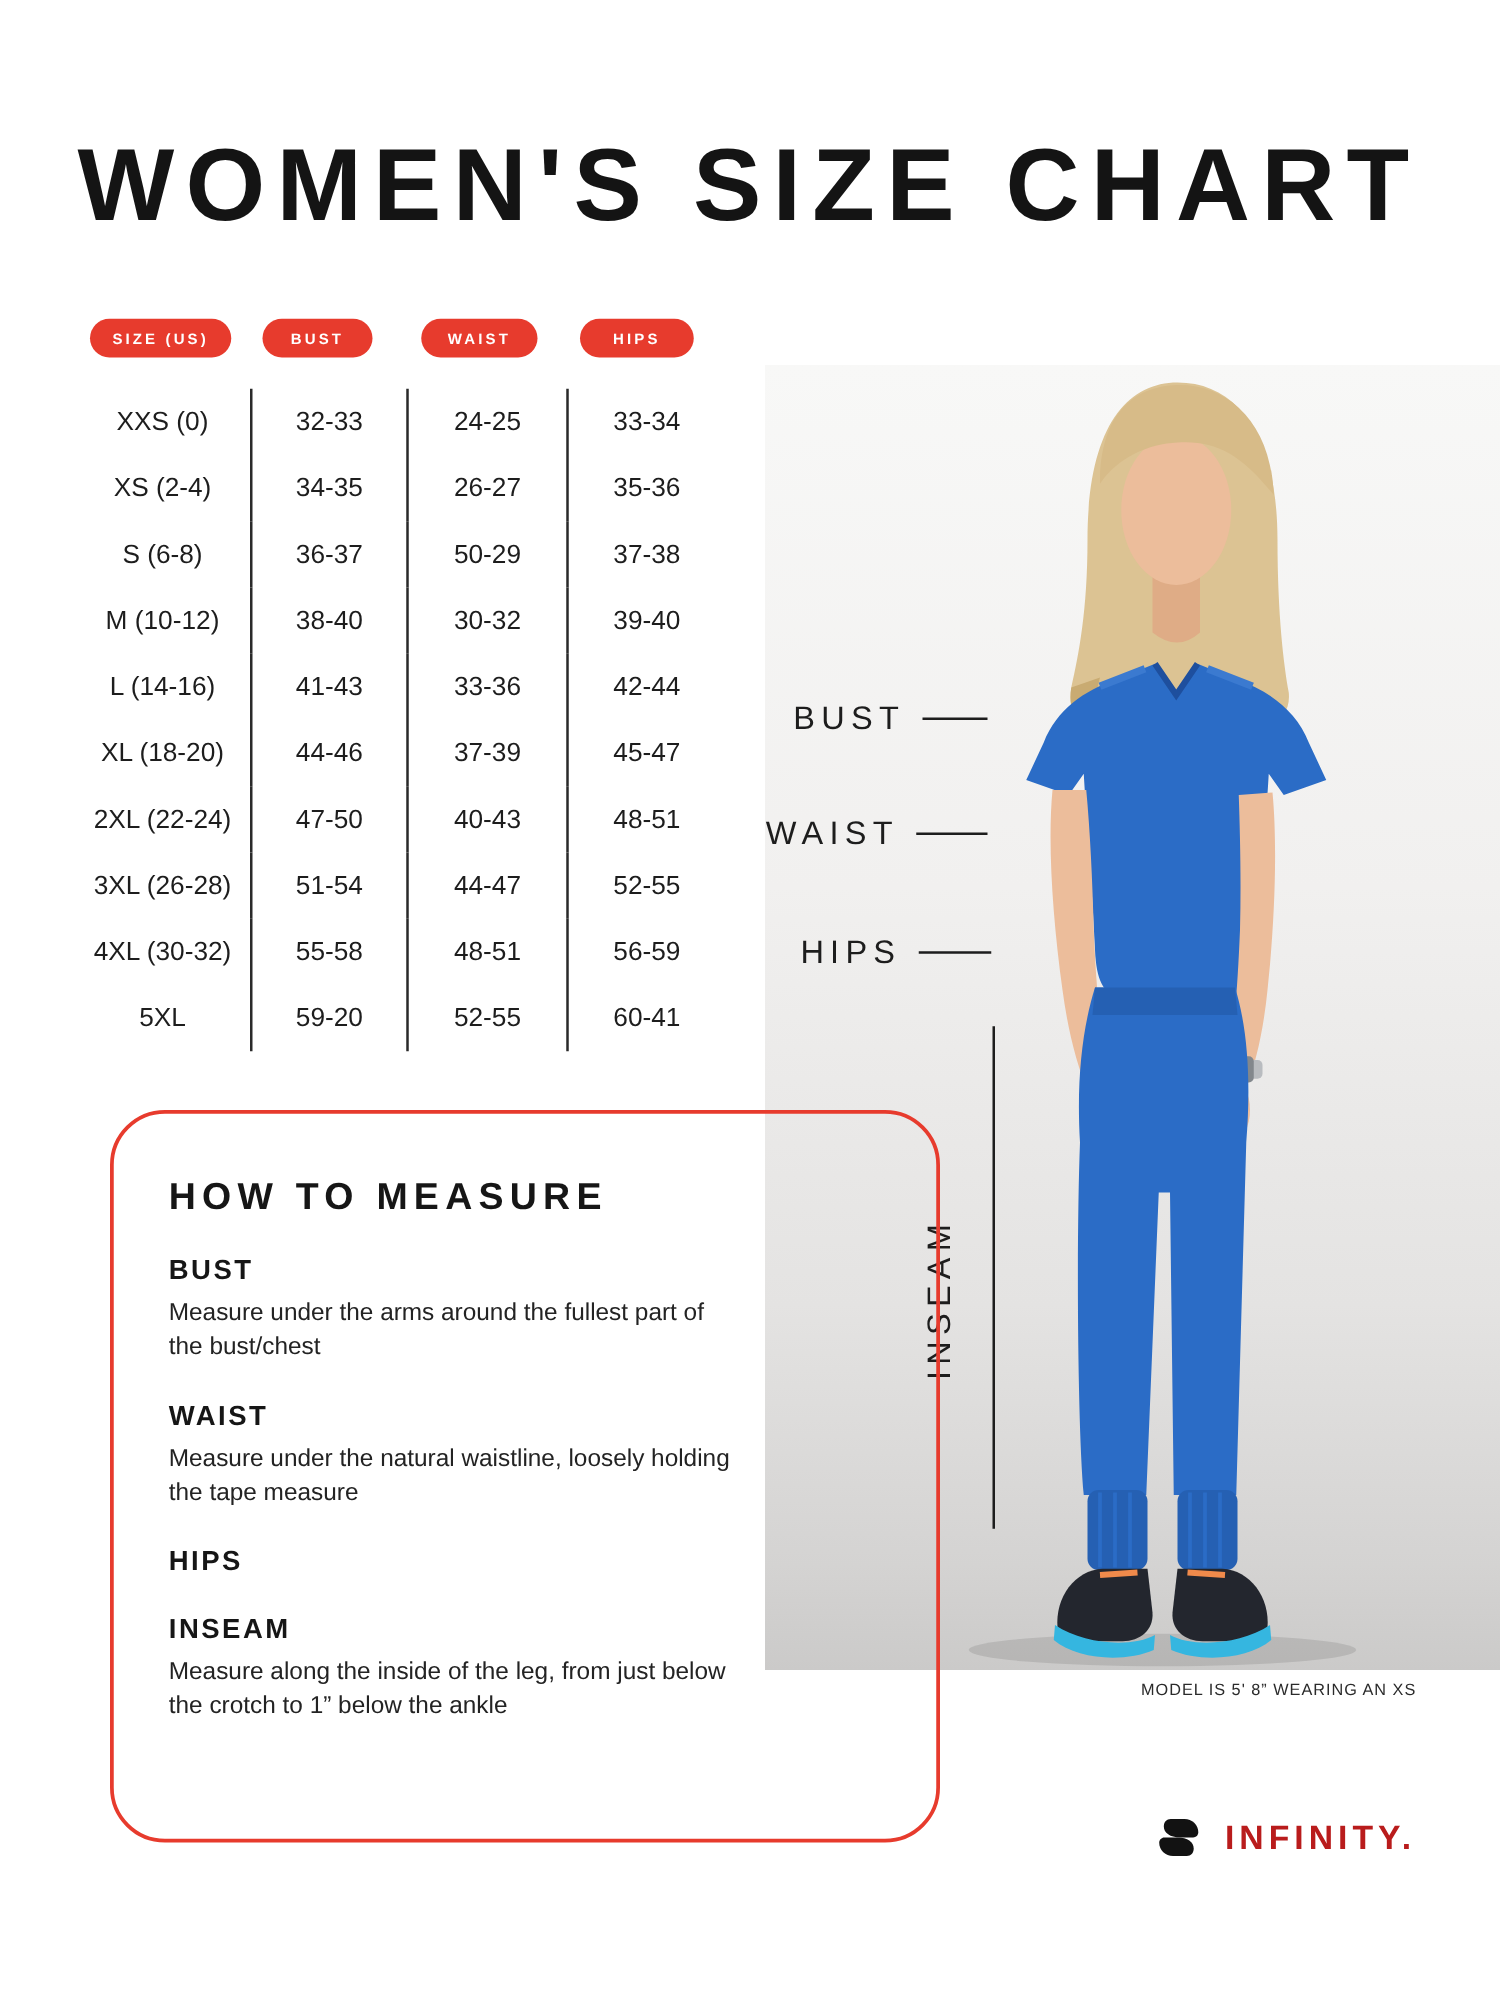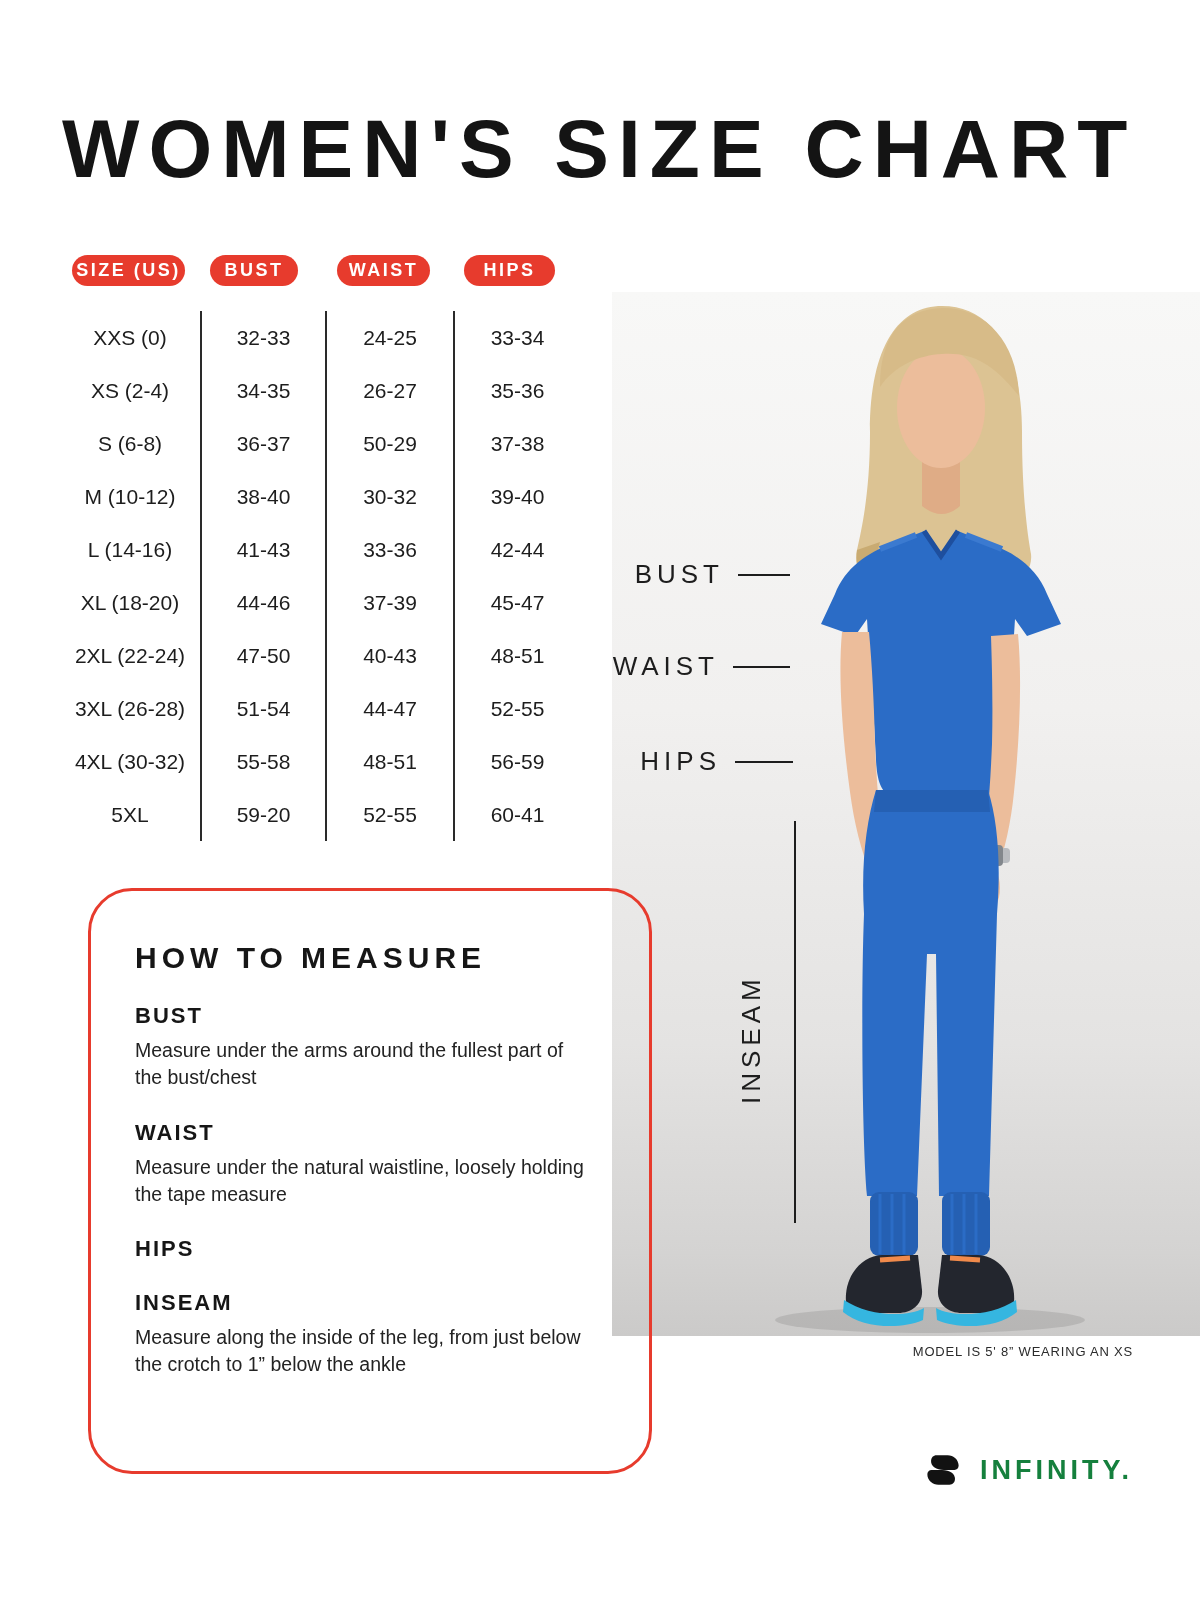--- a/index.html
+++ b/index.html
@@ -13,21 +13,21 @@
   .page-title {
     position:absolute; left:62px; top:86px;
     font-size:82px; font-weight:700; letter-spacing:9px;
     color:#141414; white-space:nowrap;
   }
 
   
   .pill {
     position:absolute; top:239px; height:31px;
     background:#E73B2D; border-radius:16px;
-    color:#ffffff; font-size:18px; font-weight:700; letter-spacing:2.5px;
+    color:#ffffff; font-size:12px; font-weight:700; letter-spacing:2.5px;
     display:flex; align-items:center; justify-content:center;
   }
   .pill-size  { left:72px;  width:113px; }
   .pill-bust  { left:210px; width:88px; }
   .pill-waist { left:337px; width:93px; }
   .pill-hips  { left:464px; width:91px; }
 
   
   .size-grid {
     position:absolute; left:60px; top:295px;
@@ -72,42 +72,42 @@
     display:flex; align-items:center;
   }
 
   .photo-caption {
     position:absolute; top:1328px; right:67px;
     font-size:13px; letter-spacing:0.8px; color:#2b2b2b;
   }
 
   
   .measure-box {
-    position:absolute; left:88px; top:872px; width:564px; height:586px;
+    position:absolute; left:88px; top:872px; width:664px; height:586px;
     border:3px solid #E73B2D; border-radius:44px;
     padding:50px 43px 0 44px; background:transparent;
   }
   .measure-box h2 {
     font-size:30px; font-weight:700; letter-spacing:5px; color:#161616;
   }
   .measure-item { margin-top:28px; width:460px; }
   .measure-item .m-label {
     font-size:22px; font-weight:700; letter-spacing:2px; color:#161616;
   }
   .measure-item .m-text {
     margin-top:8px; font-size:19.5px; line-height:1.4; color:#232323;
   }
 
   
   .brand {
     position:absolute; top:1436px; right:67px;
     display:flex; align-items:center; gap:14px;
   }
   .brand .logo-text {
-    font-size:27px; font-weight:700; letter-spacing:4px; color:#15803d;
+    font-size:27px; font-weight:700; letter-spacing:4px; color:#b91c1c;
   }
 </style>
 </head>
 <body>
 
 <div class="canvas">
 
   <div class="page-title">WOMEN'S SIZE CHART</div>
 
   <div class="pill pill-size">SIZE (US)</div>

